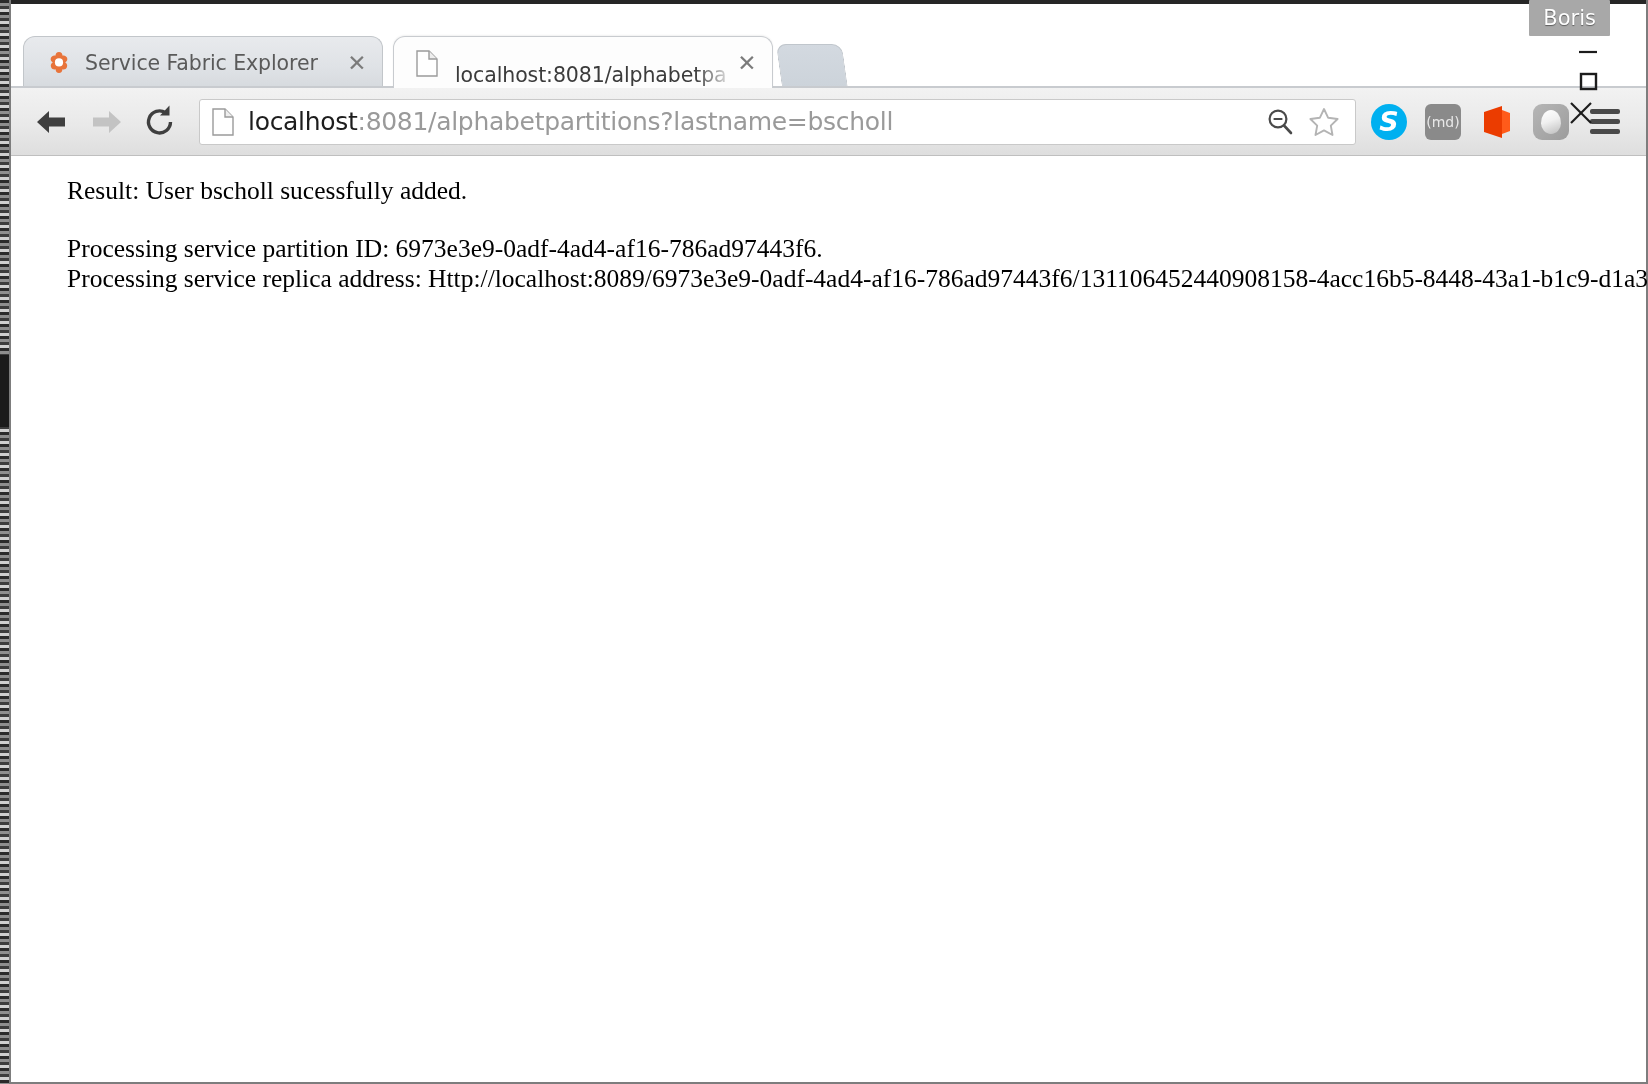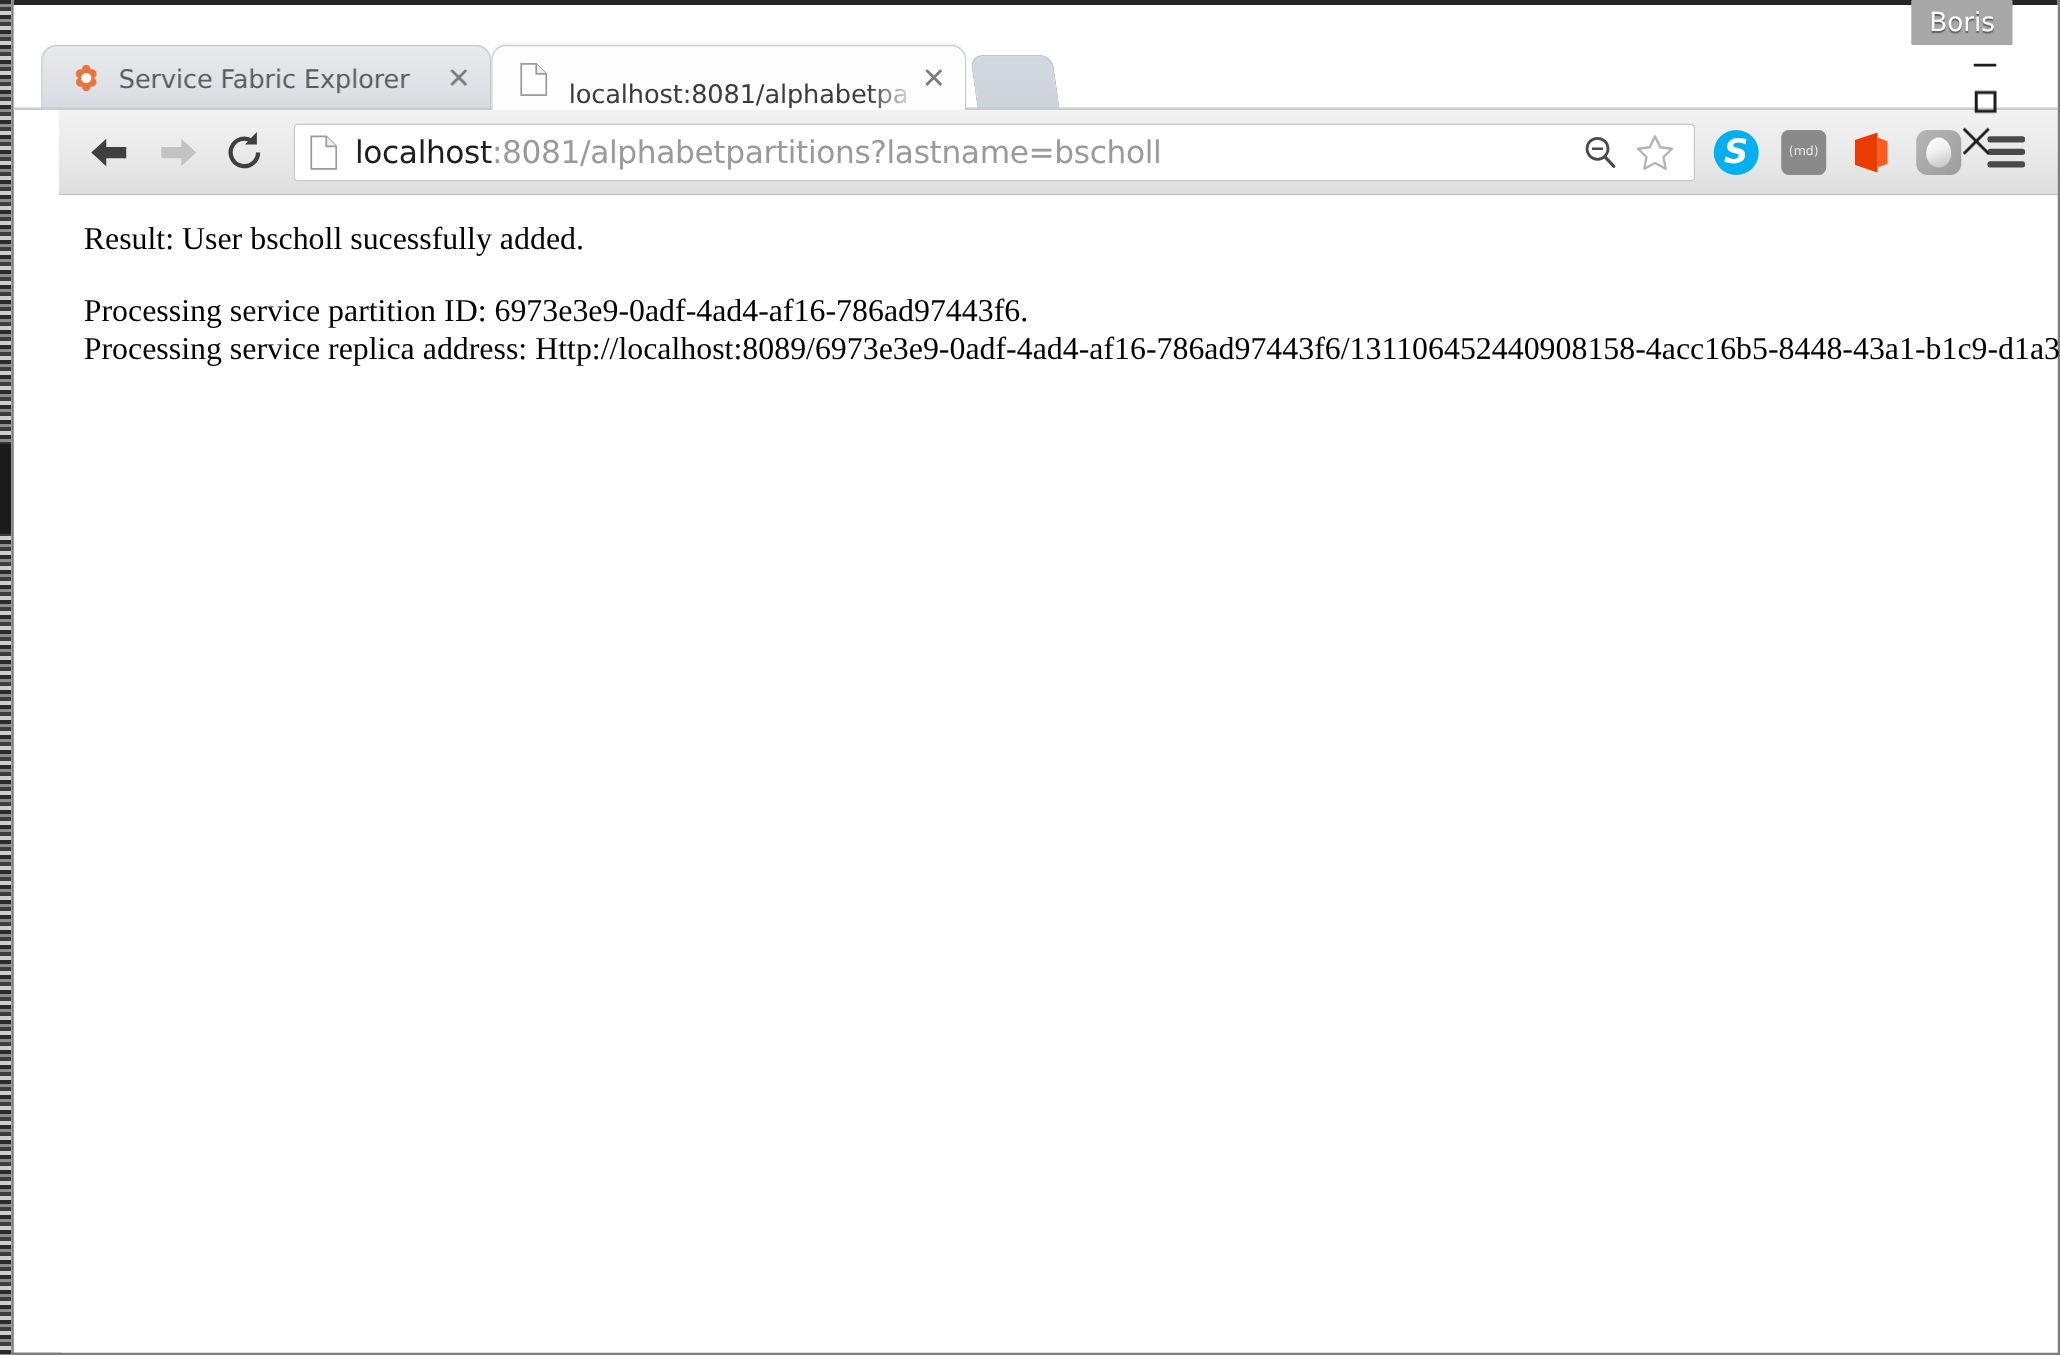--- a/index.html
+++ b/index.html
@@ -76,21 +76,21 @@
     height: 52px;
     box-sizing: border-box;
     display: flex;
     align-items: center;
     padding: 0 12px 0 22px;
     border-radius: 12px 12px 0 0;
     font-size: 21px;
     color: #5b5b5b;
   }
   .tab.inactive {
-    left: 22px;
+    left: 12px;
     width: 360px;
     background: linear-gradient(to bottom, #e8eaed 0%, #dfe2e6 60%, #d6dade 100%);
     border: 1px solid #c2c6ca;
     border-bottom: none;
     transform: perspective(60px) rotateX(0deg);
   }
   .tab.active {
     left: 382px;
     width: 380px;
     background: #fdfdfd;
@@ -193,21 +193,20 @@
   
   #toolbar {
     position: relative;
     height: 68px;
     background: linear-gradient(to bottom, #f2f2f2 0%, #e9e9e9 55%, #dedede 100%);
     border-bottom: 1px solid #bfbfbf;
     display: flex;
     align-items: center;
     padding: 0 14px;
     box-sizing: border-box;
-    margin-left: 36px;
   }
   .nav-btn {
     width: 54px;
     height: 54px;
     display: flex;
     align-items: center;
     justify-content: center;
     flex: 0 0 auto;
   }
   #omnibox {
@@ -268,21 +267,21 @@
     line-height: 36px;
     text-align: center;
     font-style: italic;
   }
   .ico-md {
     width: 36px; height: 36px;
     border-radius: 6px;
     background: #8a8a8a;
     color: #e8e8e8;
     font-family: "DejaVu Sans", sans-serif;
-    font-size: 10px;
+    font-size: 14px;
     line-height: 36px;
     text-align: center;
   }
   .ico-office {
     width: 34px; height: 36px;
     position: relative;
   }
   .ico-mirror {
     width: 36px; height: 36px;
     border-radius: 9px;

